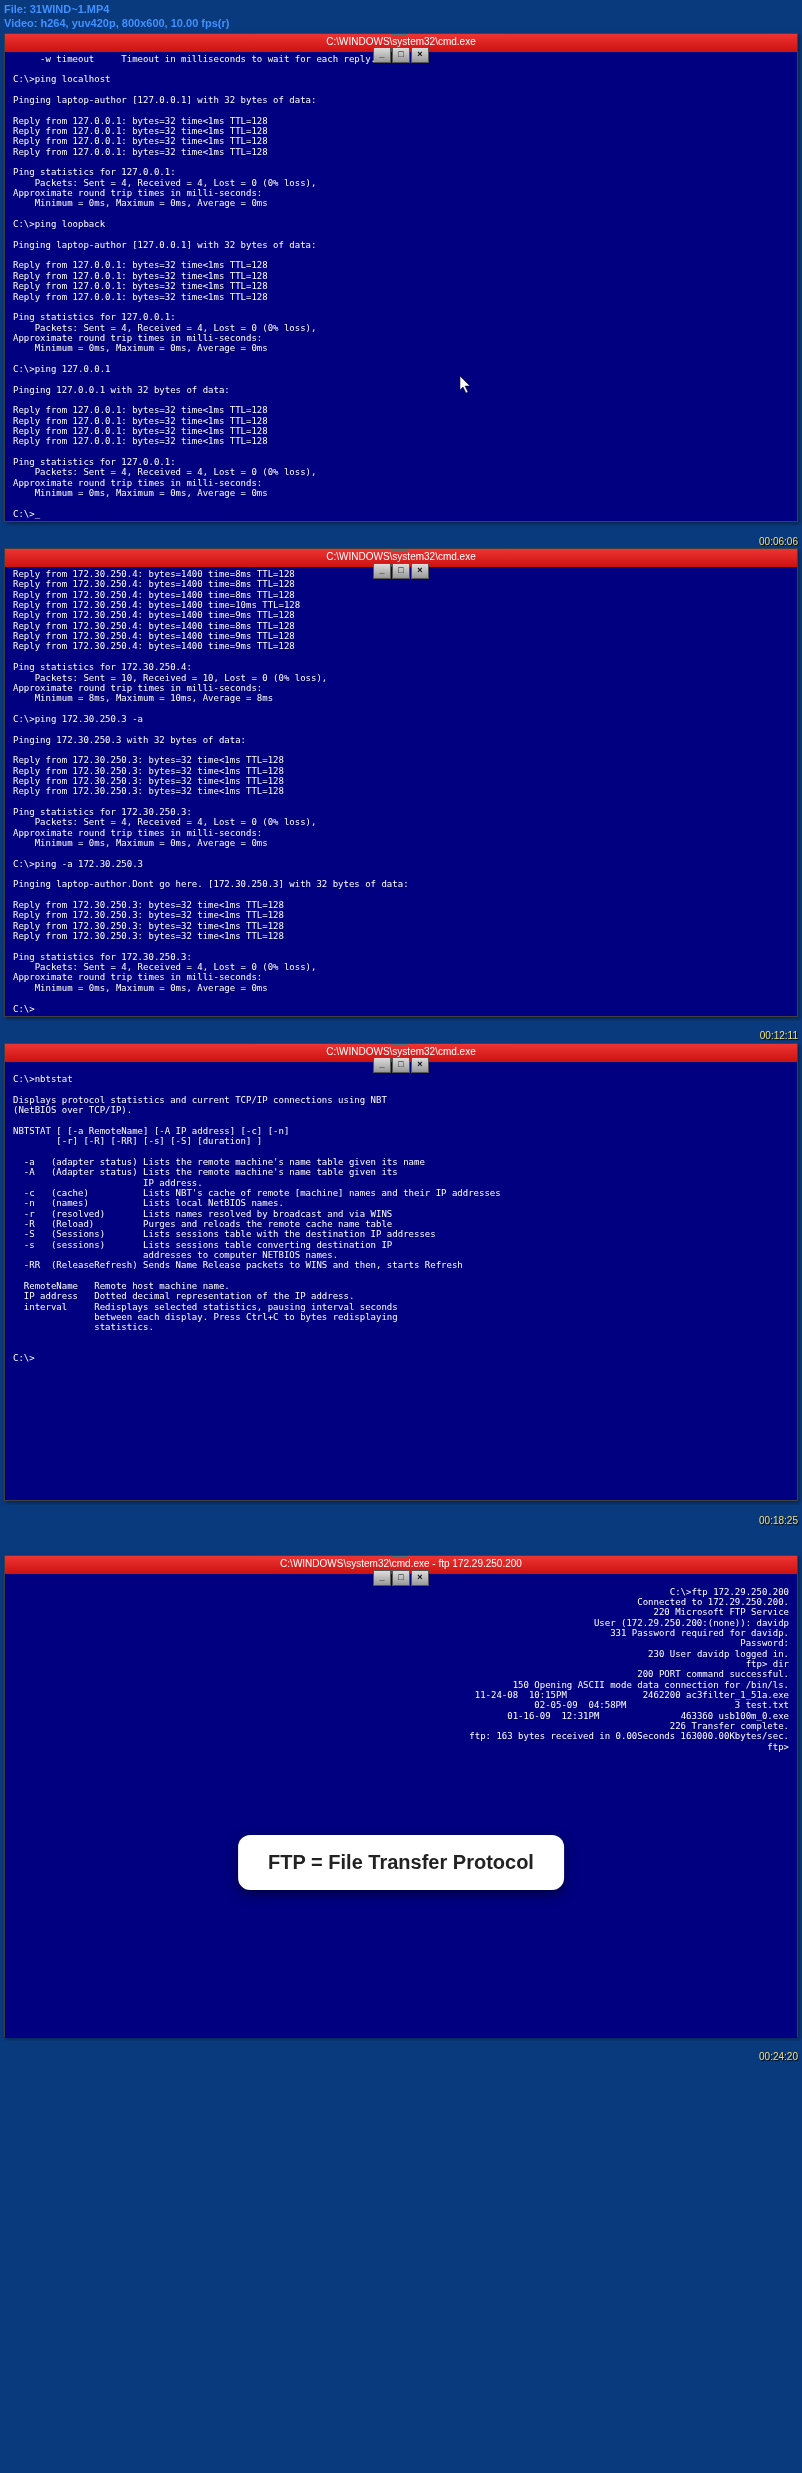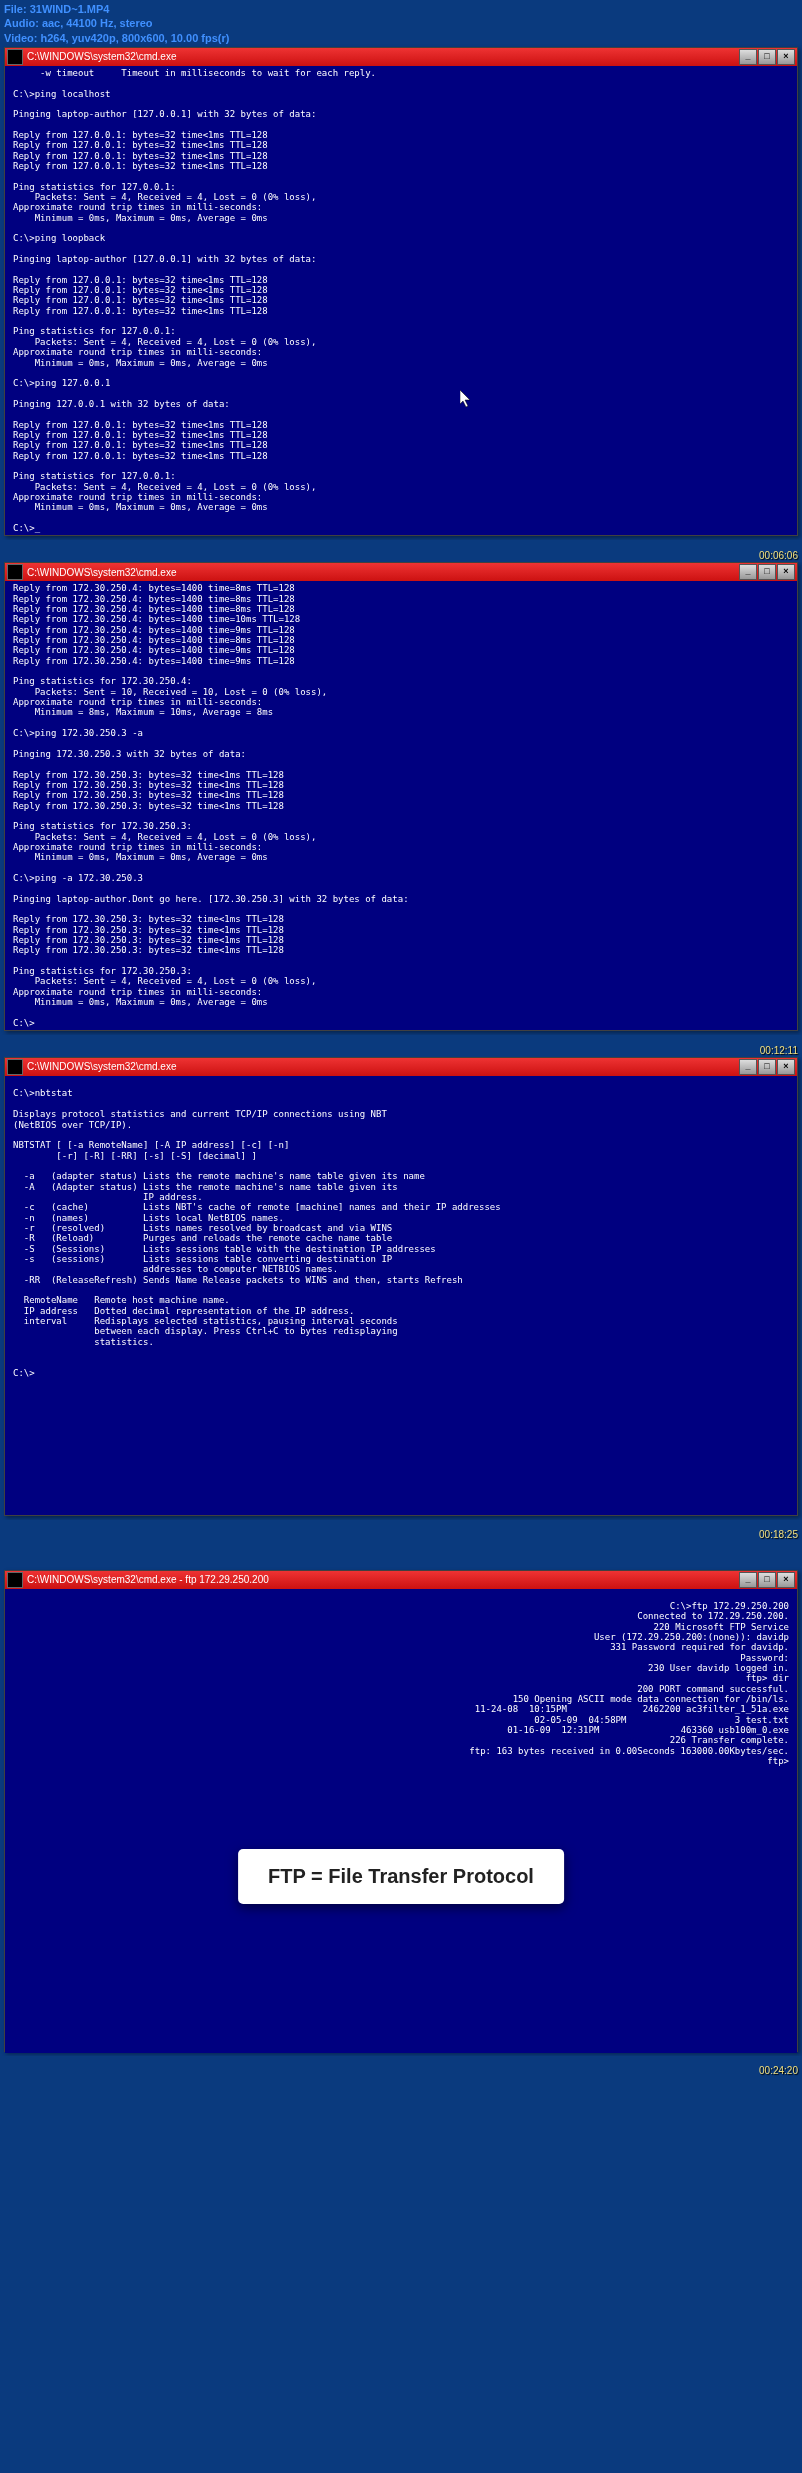--- a/index.html
+++ b/index.html
@@ -1,37 +1,36 @@
 <!DOCTYPE html>
 <html><head>
 <meta charset="utf-8">
 <style>
 body { margin:0; background:#0a3a7e; font-family:Consolas,"Lucida Console",monospace; font-size:9px; line-height:1.15; width:802px; }
 .info-header { background:#0a3a7e; color:#4090ff; padding:2px 4px; font-family:Arial,sans-serif; font-size:11px; font-weight:bold; line-height:1.3; }
 .gap { height:22px; background:#0a3a7e; position:relative; }
 .timecode { position:absolute; right:4px; bottom:1px; color:#f0e080; font-family:Arial,sans-serif; font-size:10px; text-shadow:1px 1px 1px #000; }
 .win { background:#000080; border:1px solid #404040; margin:0 4px 4px 4px; box-shadow:2px 2px 4px rgba(0,0,0,0.4); }
-.titlebar { background:linear-gradient(to bottom,#ee3333,#cc1111); height:18px; display:flex; align-items:center; padding:0 2px; }
+.titlebar { background:linear-gradient(to bottom,#ee3333,#cc1111); height:18px; display:flex; align-items:center; padding:0 2px;flex-direction:column; }
 .title-icon { width:14px;height:14px;background:#000;border:1px solid #666;margin-right:4px; }
 .title-text { flex:1; color:#fff; font-family:Tahoma,sans-serif; font-size:10px; }
 .win-btns { display:flex; gap:1px; }
 .win-btn { width:16px;height:14px;background:linear-gradient(to bottom,#ddd,#999);border:1px solid #555;color:#000;font-family:Arial;font-size:9px;text-align:center;line-height:12px;font-weight:bold; }
 .term { background:#000080; padding:2px 8px; color:#b0b0b0; min-height:60px; white-space:pre; overflow:hidden; }
 .term .br { color:#fff; }
 .last-win { height:480px; position:relative;margin-top:28px; }
 .last-win .term { height:460px;text-align:right; }
-.ftp-box { position:absolute; left:50%; top:58%; transform:translateX(-50%); background:#fff; border-radius:5px; padding:16px 30px; font-family:Arial,sans-serif; font-size:20px; font-weight:bold; color:#222; text-align:center; box-shadow:0 4px 12px rgba(0,0,0,0.5); }
+.ftp-box { position:absolute; left:50%; top:58%; transform:translateX(-50%); background:#fff; border-radius:12px; padding:16px 30px; font-family:Arial,sans-serif; font-size:20px; font-weight:bold; color:#222; text-align:center; box-shadow:0 4px 12px rgba(0,0,0,0.5); }
 .cursor { position:absolute; pointer-events:none; }
 </style>
 </head>
 <body>
 
 <div class="info-header">
   <div>File: 31WIND~1.MP4</div>
-  <div>Audio: aac, 44100 Hz, stereo</div>
   <div>Video: h264, yuv420p, 800x600, 10.00 fps(r)</div>
 </div>
 
 <div class="win" style="position:relative;">
   <div class="titlebar">
     <div class="title-icon"></div>
     <div class="title-text">C:\WINDOWS\system32\cmd.exe</div>
     <div class="win-btns">
       <div class="win-btn">_</div>
       <div class="win-btn">□</div>
@@ -161,21 +160,21 @@
       <div class="win-btn">×</div>
     </div>
   </div>
   <div class="term"><span class="br"></span>
 <span class="br">C:\&gt;nbtstat</span>
 <span class="br"></span>
 <span class="br">Displays protocol statistics and current TCP/IP connections using NBT</span>
 <span class="br">(NetBIOS over TCP/IP).</span>
 <span class="br"></span>
 <span class="br">NBTSTAT [ [-a RemoteName] [-A IP address] [-c] [-n]</span>
-<span class="br">        [-r] [-R] [-RR] [-s] [-S] [decimal] ]</span>
+<span class="br">        [-r] [-R] [-RR] [-s] [-S] [duration] ]</span>
 <span class="br"></span>
 <span class="br">  -a   (adapter status) Lists the remote machine's name table given its name</span>
 <span class="br">  -A   (Adapter status) Lists the remote machine's name table given its</span>
 <span class="br">                        IP address.</span>
 <span class="br">  -c   (cache)          Lists NBT's cache of remote [machine] names and their IP addresses</span>
 <span class="br">  -n   (names)          Lists local NetBIOS names.</span>
 <span class="br">  -r   (resolved)       Lists names resolved by broadcast and via WINS</span>
 <span class="br">  -R   (Reload)         Purges and reloads the remote cache name table</span>
 <span class="br">  -S   (Sessions)       Lists sessions table with the destination IP addresses</span>
 <span class="br">  -s   (sessions)       Lists sessions table converting destination IP</span>

